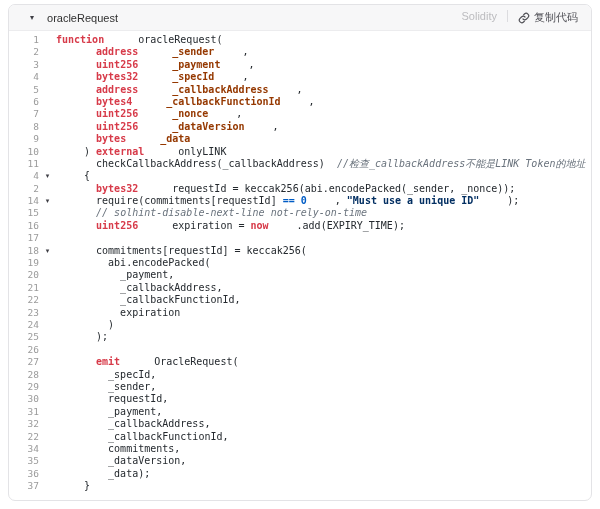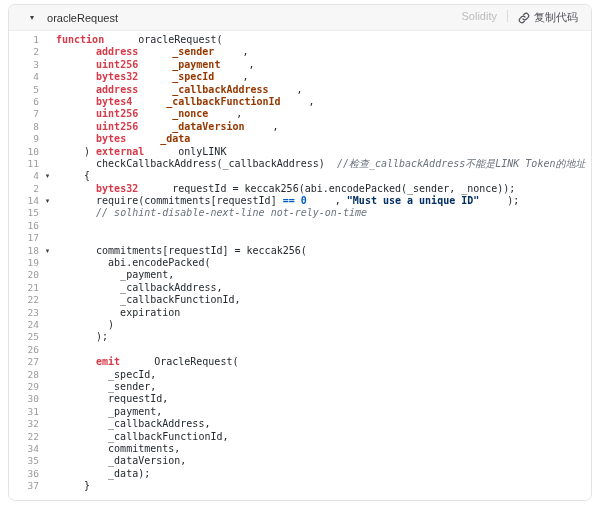--- a/index.html
+++ b/index.html
@@ -148,20 +148,21 @@
           <span class="code-text"><span class="seg-t">  require(commitments[requestId] </span><span class="seg-n">== 0</span><span class="seg-t">, </span><span class="seg-s">"Must use a unique ID"</span><span class="seg-t">);</span></span>
         </div>
         <div class="code-line">
           <span class="ln">15</span>
           <span class="fold"></span>
           <span class="code-text"><span class="seg-t">  </span><span class="seg-c">// solhint-disable-next-line not-rely-on-time</span></span>
         </div>
         <div class="code-line">
           <span class="ln">16</span>
           <span class="fold"></span>
+          <span class="code-text"><span class="seg-t">  </span><span class="seg-k">uint256</span><span class="seg-t"> expiration = </span><span class="seg-k">now</span><span class="seg-t">.add(EXPIRY_TIME);</span></span>
         </div>
         <div class="code-line">
           <span class="ln">17</span>
           <span class="fold"></span>
           <span class="code-text"></span>
         </div>
         <div class="code-line">
           <span class="ln">18</span>
           <span class="fold">▾</span>
           <span class="code-text"><span class="seg-t">  commitments[requestId] = keccak256(</span></span>

